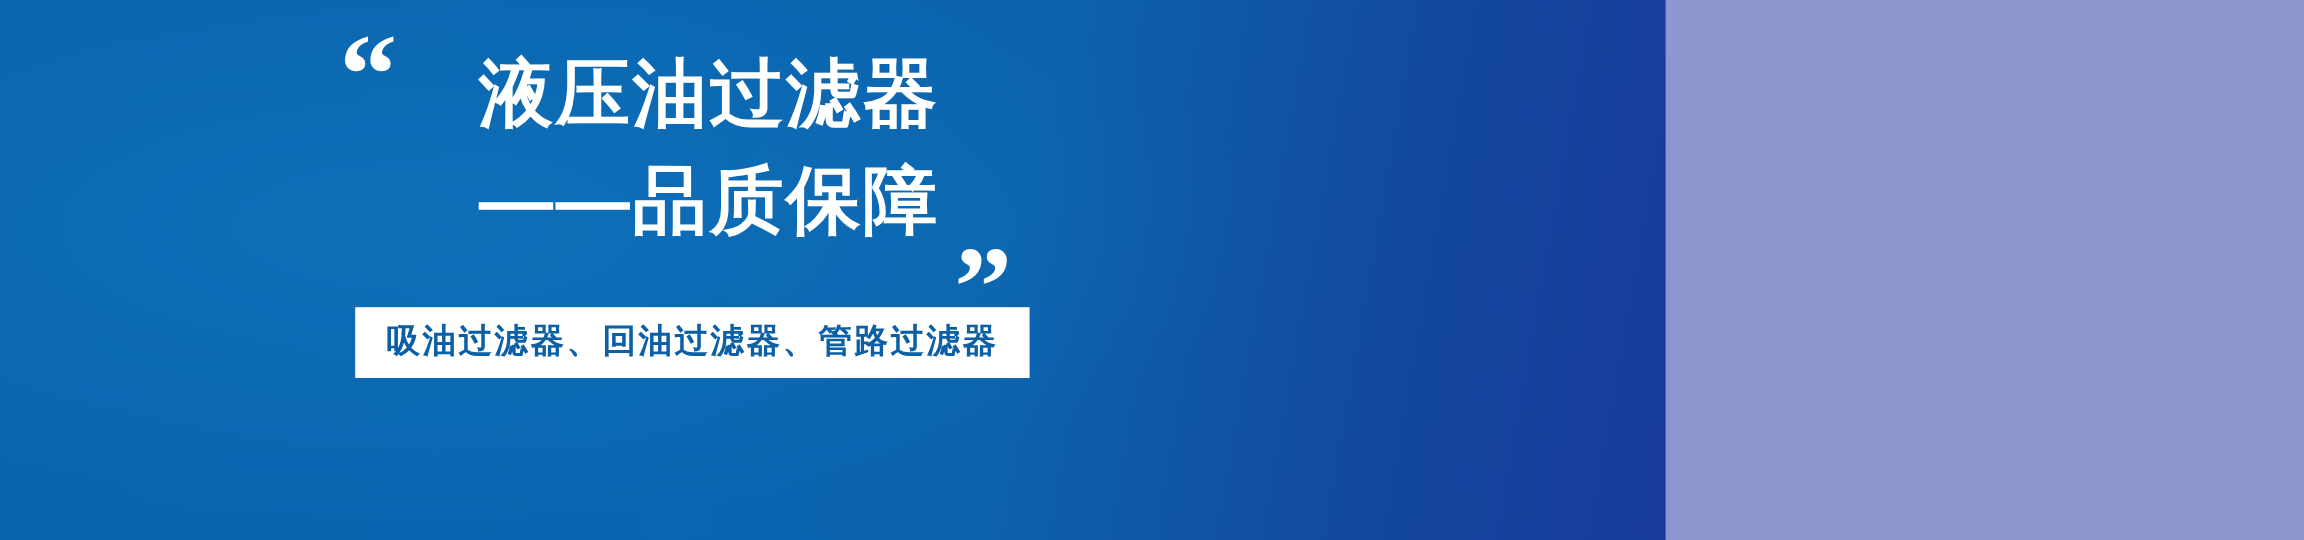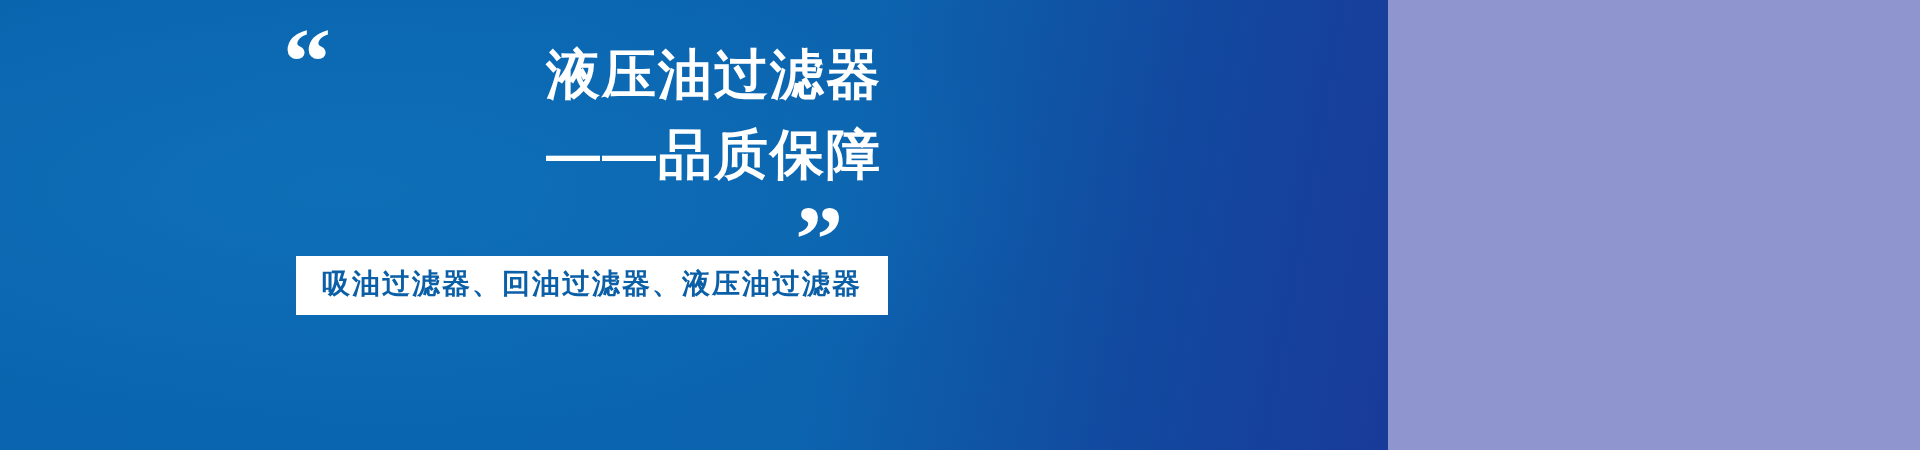--- a/index.html
+++ b/index.html
@@ -54,24 +54,24 @@
   .quote-open{ left:283px;top:14px;font-size:96px; }
   .quote-close{ left:796px;top:142px;font-size:96px; }
 
   
   .headline{
     position:absolute;
     left:300px;top:44px;
     width:600px;
     color:#ffffff;
     font-weight:700;
-    font-size:54px;
+    font-size:62px;
     line-height:1.12;
     letter-spacing:2px;
-    text-align:right;
+    text-align:center;
     padding-right:18px;
     box-sizing:border-box;
   }
   .headline .l1{display:block;}
   .headline .l2{display:block;margin-top:20px;}
 
   
   .subtitle-box{
     position:absolute;
     left:296px;top:256px;
@@ -104,16 +104,16 @@
   <div class="quote-open">“</div>
 
   <div class="headline">
     <span class="l1">液压油过滤器</span>
     <span class="l2">——品质保障</span>
   </div>
 
   <div class="quote-close">„</div>
 
   <div class="subtitle-box">
-    <div class="subtitle-text">吸油过滤器、回油过滤器、液压油过滤器</div>
+    <div class="subtitle-text">吸油过滤器、回油过滤器、管路过滤器</div>
   </div>
 
 </div>
 
 </body></html>

